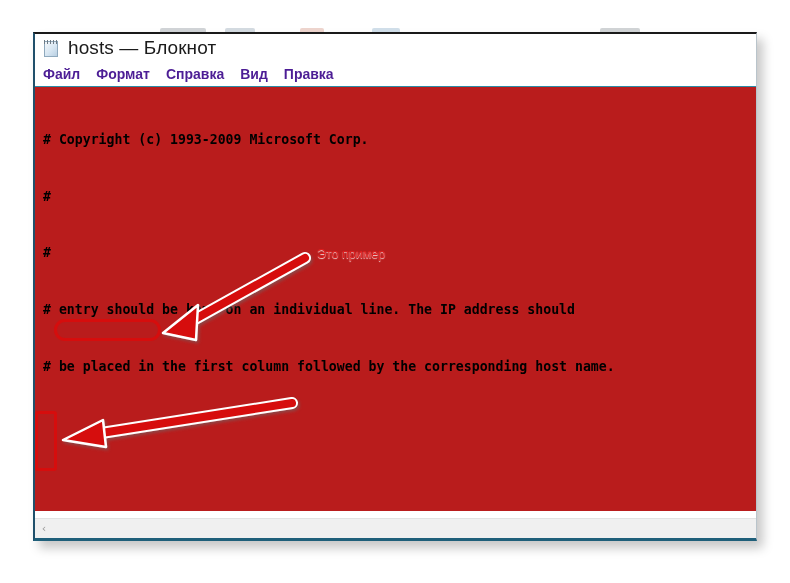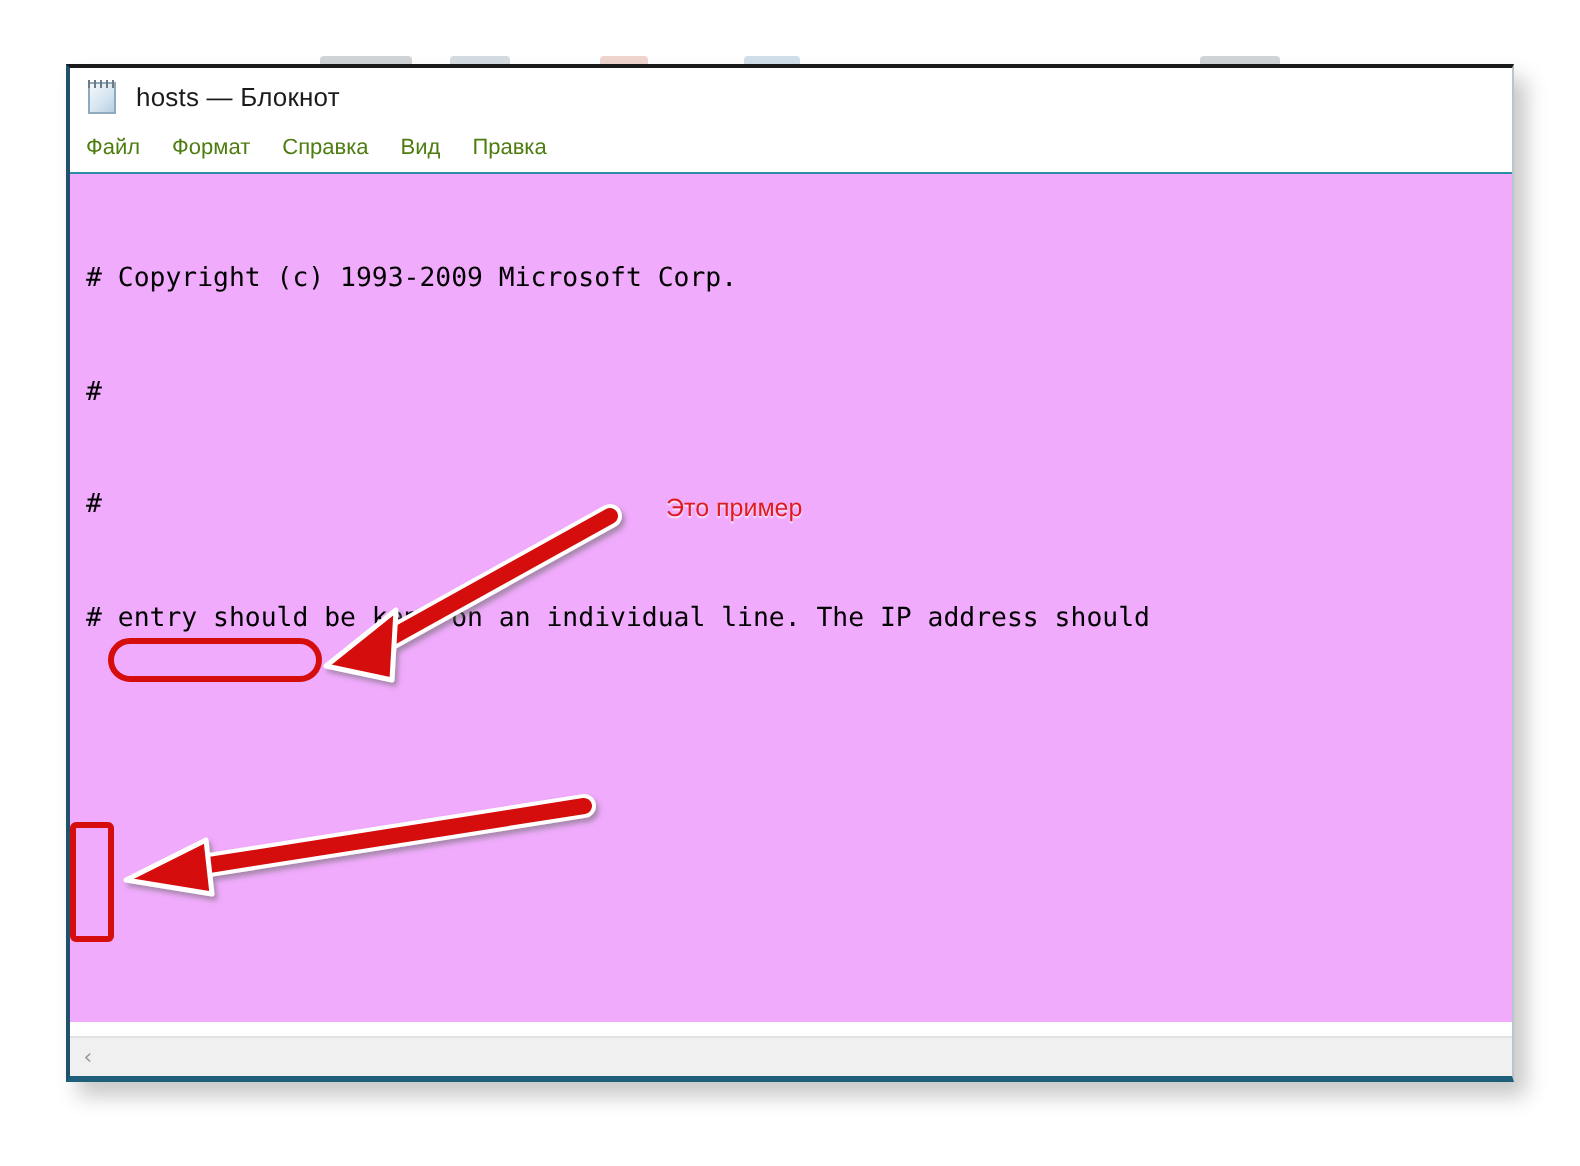--- a/index.html
+++ b/index.html
@@ -69,51 +69,53 @@
     background: repeating-linear-gradient(90deg,#6e7b85 0 1px,transparent 1px 3px);
   }
   #notepad-icon .shadow {
     position: absolute;
     left: 3px; top: 4px;
     width: 14px; height: 16px;
     background: rgba(140,160,175,0.45);
     z-index: -1;
   }
   #window-title {
-    font-size: 13px;
+    font-size: 19px;
     color: #1b1b1b;
     letter-spacing: 0.1px;
     white-space: nowrap;
   }
 
   #menu-bar {
     height: 24px;
     display: flex;
     align-items: center;
     padding-left: 8px;
     background: #ffffff;
     border-bottom: 1px solid #2c8ba6;
   }
   .menu-item {
-    font-size: 11px;
-    color: #4d7c0f;
+    font-size: 14px;
+    color: #4c1d95;
     padding: 0 9px 0 0;
     margin-right: 7px;
     white-space: nowrap;
     cursor: default;
+    font-weight: bold;
   }
 
   
   #text-area {
     position: relative;
     height: 424px;
-    background: #f0abfc;
+    background: #b91c1c;
     overflow: hidden;
     padding: 6px 0 0 8px;
     box-sizing: border-box;
+    font-weight: bold;
   }
   #text-lines {
     font-family: "DejaVu Sans Mono", "Liberation Mono", monospace;
     font-size: 13.2px;
     line-height: 18.9px;
     color: #000000;
     white-space: pre;
     letter-spacing: 0px;
   }
   .tline { height: 18.9px; }
@@ -150,21 +152,21 @@
     pointer-events: none;
   }
   .anno-text {
     position: absolute;
     color: #e01b1b;
     font-family: "Liberation Sans", sans-serif;
     font-size: 12.5px;
     white-space: nowrap;
     text-shadow: 0 1px 1px rgba(255,255,255,0.85);
   }
-  #anno-example-label { left: 307px; top: 247px; padding-left: 26px; }
+  #anno-example-label { left: 291px; top: 247px; padding-left: 26px; }
   #anno-dns-label { left: 242px; top: 393px; font-size: 12px; }
 
   .ellipse-hl {
     position: absolute;
     border: 3px solid #d60d0d;
     border-radius: 14px;
     box-sizing: border-box;
   }
   #hl-for-example {
     left: 54px; top: 319px; width: 107px; height: 22px;
@@ -208,20 +210,21 @@
       <div class="menu-item">Вид</div>
       <div class="menu-item">Правка</div>
     </div>
 
     <div id="text-area">
       <div id="text-lines">
         <div class="tline"># Copyright (c) 1993-2009 Microsoft Corp.</div>
         <div class="tline">#</div>
         <div class="tline">#</div>
         <div class="tline"># entry should be kept on an individual line. The IP address should</div>
+        <div class="tline"># be placed in the first column followed by the corresponding host name.</div>
         
         
         
         
         
         
         
         
         
         

